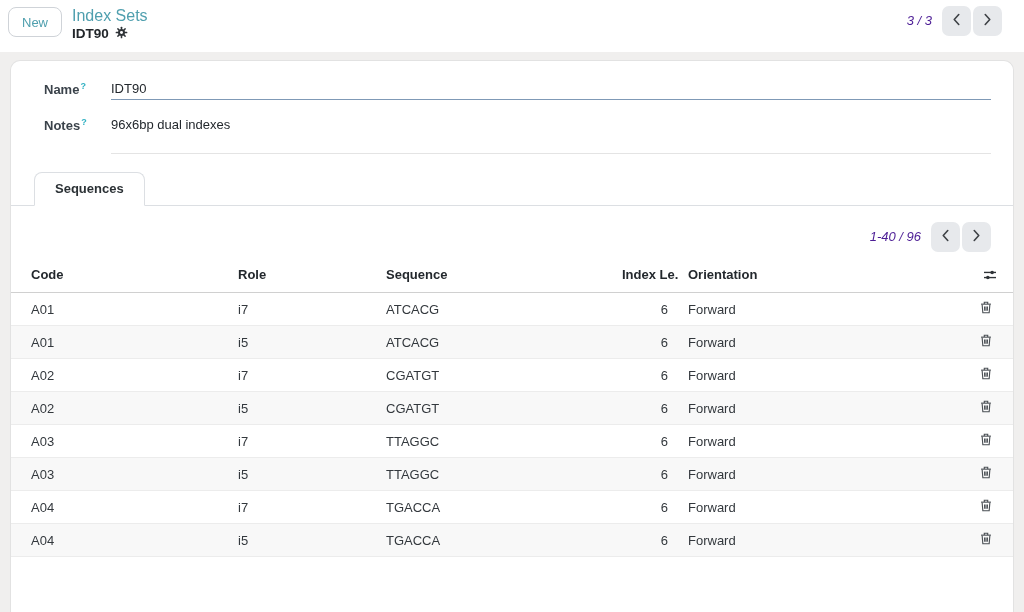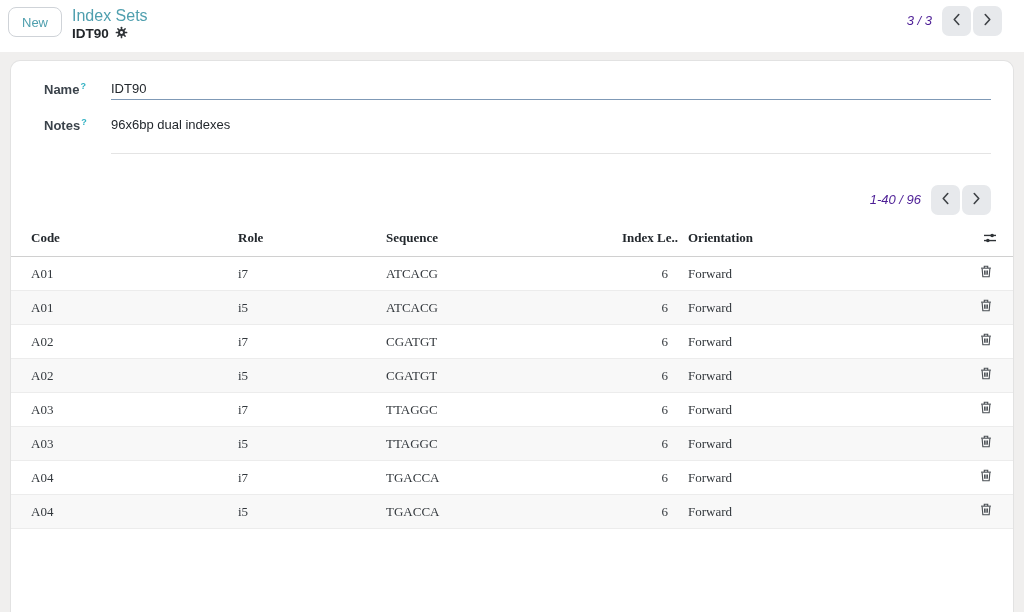--- a/index.html
+++ b/index.html
@@ -42,21 +42,21 @@
   
   .notebook-header { border-bottom:1px solid #dcdfe3; padding-left:23px; margin-top:18px; }
   .tab { display:inline-block; padding:8px 20px 9px; background:#fff; border:1px solid #dcdfe3;
          border-bottom:1px solid #fff; margin-bottom:-1px; border-radius:8px 8px 0 0;
          font-size:13px; font-weight:600; color:#2b3135; cursor:pointer; }
 
   .list-pager-row { display:flex; justify-content:flex-end; align-items:center; gap:10px;
                     padding:16px 22px 6px 0; }
 
   
-  table { width:100%; border-collapse:collapse; font-size:13px; table-layout:fixed;font-family:Liberation Serif, serif; }
+  table { width:100%; border-collapse:collapse; font-size:13px; table-layout:fixed; }
   thead th { text-align:left; padding:9px 10px 10px; font-weight:700; color:#23282d;
              border-bottom:1px solid #d0d0d0; cursor:pointer; white-space:nowrap;
              overflow:hidden; }
   tbody td { padding:8px 10px; color:#33383d; border-bottom:1px solid #ececec; overflow:hidden; }
   tbody tr:nth-child(even) { background:#f8f8f8; }
   .col-code { width:217px; padding-left:20px; }
   .col-role { width:148px; }
   .col-seq  { width:236px; }
   .col-len  { width:66px; text-align:right; }
   .col-orient { }
@@ -127,20 +127,23 @@
         <div class="field-value focused">IDT90</div>
       </div>
       <div class="field-row">
         <div class="field-label">
           <span>Notes</span><sup>?</sup>
         </div>
         <div class="field-value notes">96x6bp dual indexes</div>
       </div>
     </div>
 
+    <div class="notebook-header">
+      <div class="tab">Sequences</div>
+    </div>
 
     <div class="list-pager-row">
       <span class="pager-text">1-40 / 96</span>
       <div class="btn-group">
         <button class="pg-btn">
           <span>
             <svg viewBox="0 0 10 14" width="9" height="13">
                 <path d="M7.5 1.5 L2.5 7 L7.5 12.5" stroke="#3f4347" stroke-width="1.8" fill="none" stroke-linecap="round" stroke-linejoin="round"></path>
               </svg>
           </span>

